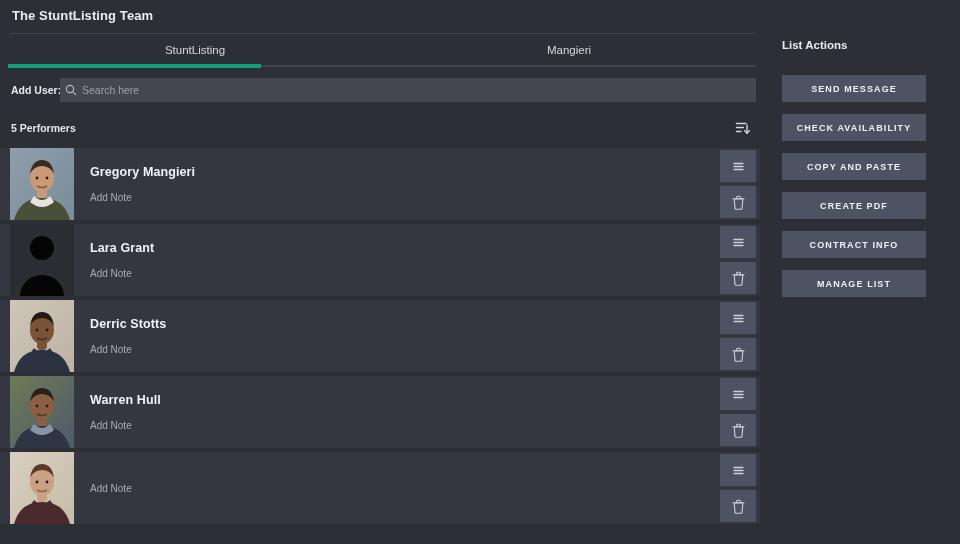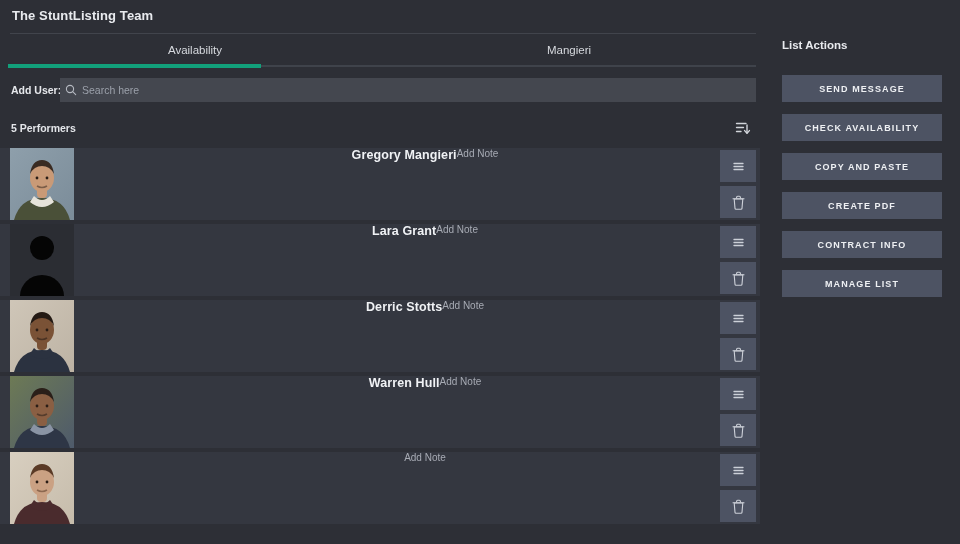--- a/index.html
+++ b/index.html
@@ -99,21 +99,21 @@
   }
   .avatar {
     width: 64px; height: 72px; flex: 0 0 auto;
     margin-left: 10px; overflow: hidden;
     background: #2b2d33; position: relative;
   }
   .avatar svg, .avatar .photo { display: block; width: 100%; height: 100%; }
 
   .row-main {
     flex: 1 1 auto; padding-left: 16px;
-    display: flex; flex-direction: row; justify-content: center;
+    display: flex; flex-direction: column; justify-content: center;
   }
   .perf-name {
     font-size: 12.5px; font-weight: bold; color: #f0f2f5;
     margin-bottom: 13px; letter-spacing: .1px;
   }
   .add-note {
     font-size: 10px; color: #a7abb4; cursor: pointer; width: fit-content;
   }
 
   .row-actions {
@@ -134,38 +134,38 @@
   }
   .sidebar-title {
     position: absolute; left: 10px; top: 31px;
     font-size: 11.5px; font-weight: bold; color: #e8eaee; margin-top: 8px;
   }
   .sidebar-buttons {
     position: absolute; left: 10px; top: 75px; width: 162px;
     display: flex; flex-direction: column; gap: 12px;
   }
   .side-btn {
-    width: 160px; height: 27px;
+    width: 144px; height: 27px;
     background: #4d5363; border: none; cursor: pointer;
     color: #eef0f3; font-family: "Liberation Sans", sans-serif;
     font-size: 9px; font-weight: bold; letter-spacing: 1.1px;
     display: flex; align-items: center; justify-content: center;
     text-transform: uppercase;
   }
 </style>
 </head>
 <body>
 
 <div class="app">
 
   <div class="page-title">The StuntListing Team</div>
   <div class="title-rule"></div>
 
   <div class="tabs" id="tabbar">
-      <div class="tab">Availability</div>
+      <div class="tab">StuntListing</div>
       <div class="tab">Mangieri</div>
     </div>
   <div class="tab-track"></div>
   <div class="tab-indicator"></div>
 
   <div class="adduser-row">
     <div class="adduser-label">Add User:</div>
     <div class="search-box">
       <span class="search-icon">
         <svg width="12" height="12" viewBox="0 0 12 12" fill="none">

